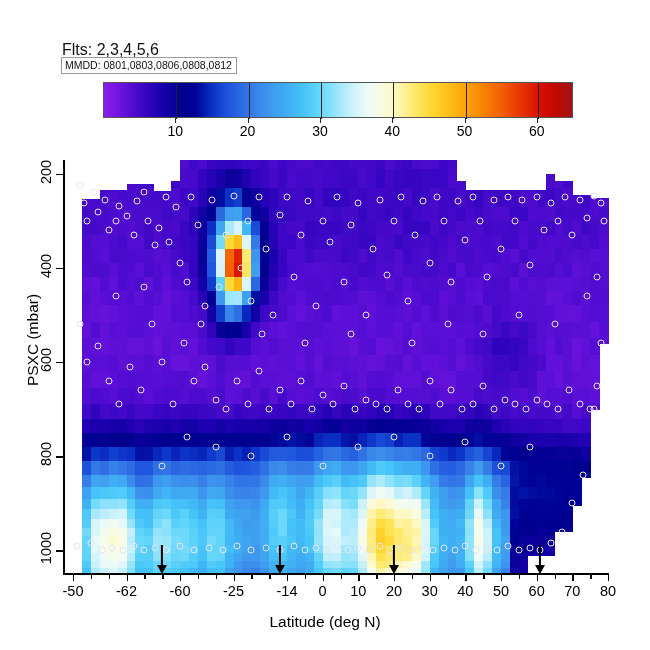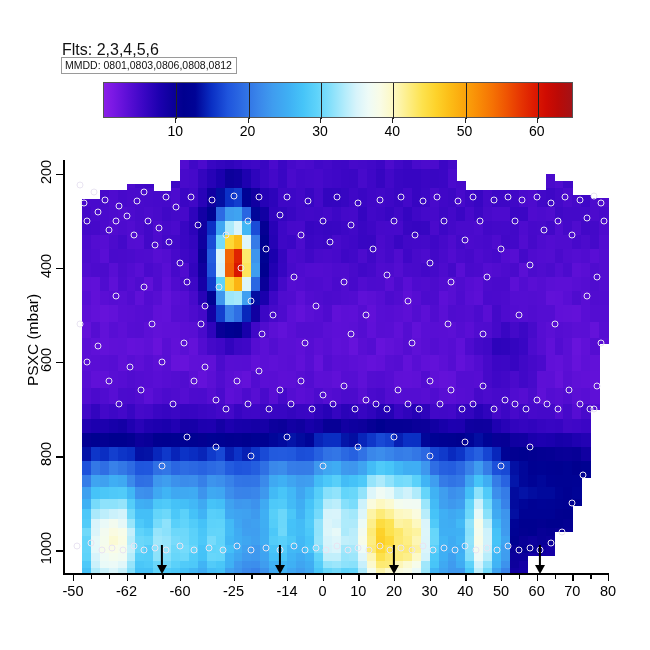--- a/index.html
+++ b/index.html
@@ -2349,13 +2349,14 @@
       <div class="xticklabel" style="left: 501px;">50</div>
       <div class="xtick" style="left: 536.667px;"></div>
       <div class="xticklabel" style="left: 536.667px;">60</div>
       <div class="xtick" style="left: 572.333px;"></div>
       <div class="xticklabel" style="left: 572.333px;">70</div>
       <div class="xtick" style="left: 608px;"></div>
       <div class="xticklabel" style="left: 608px;">80</div>
     </div>
 
   <div id="ylabel">PSXC (mbar)</div>
+  <div id="xlabel">Latitude (deg N)</div>
 </div>
 
 </body></html>

